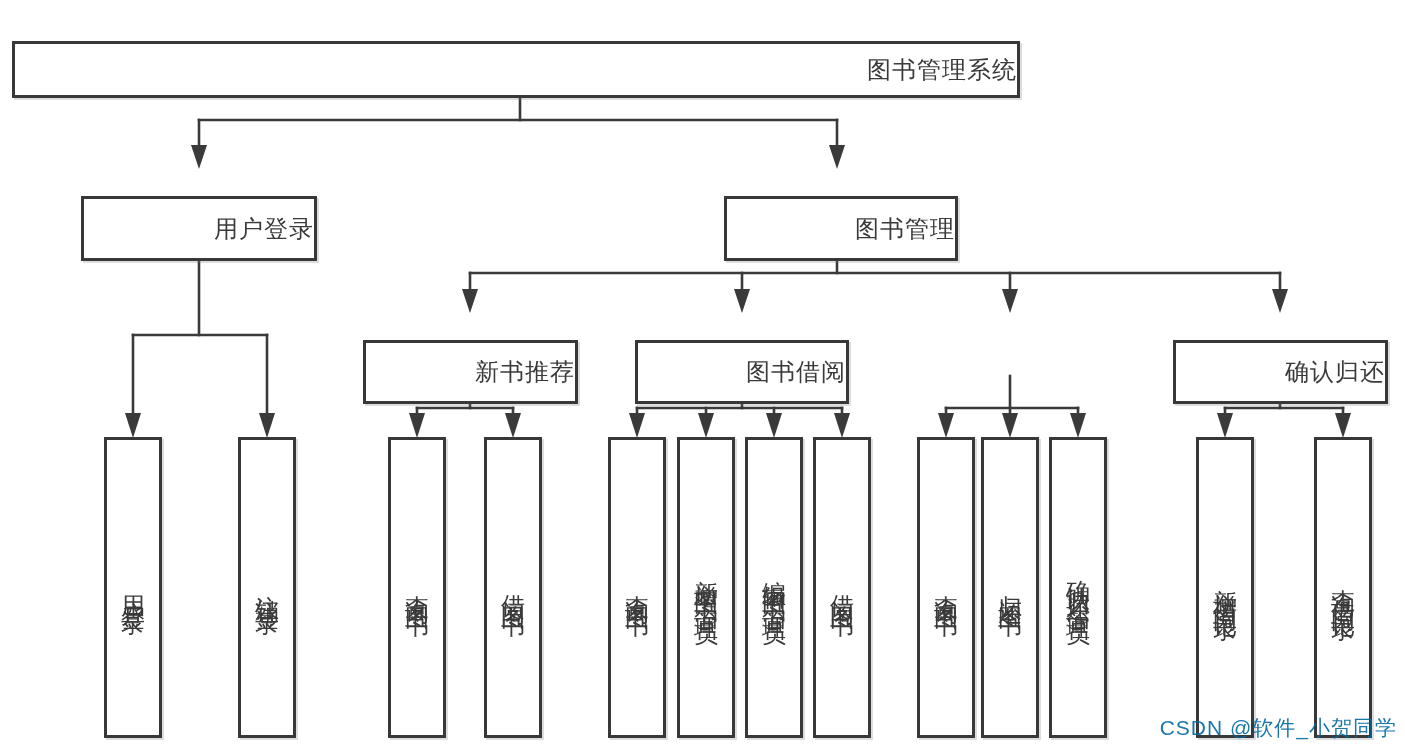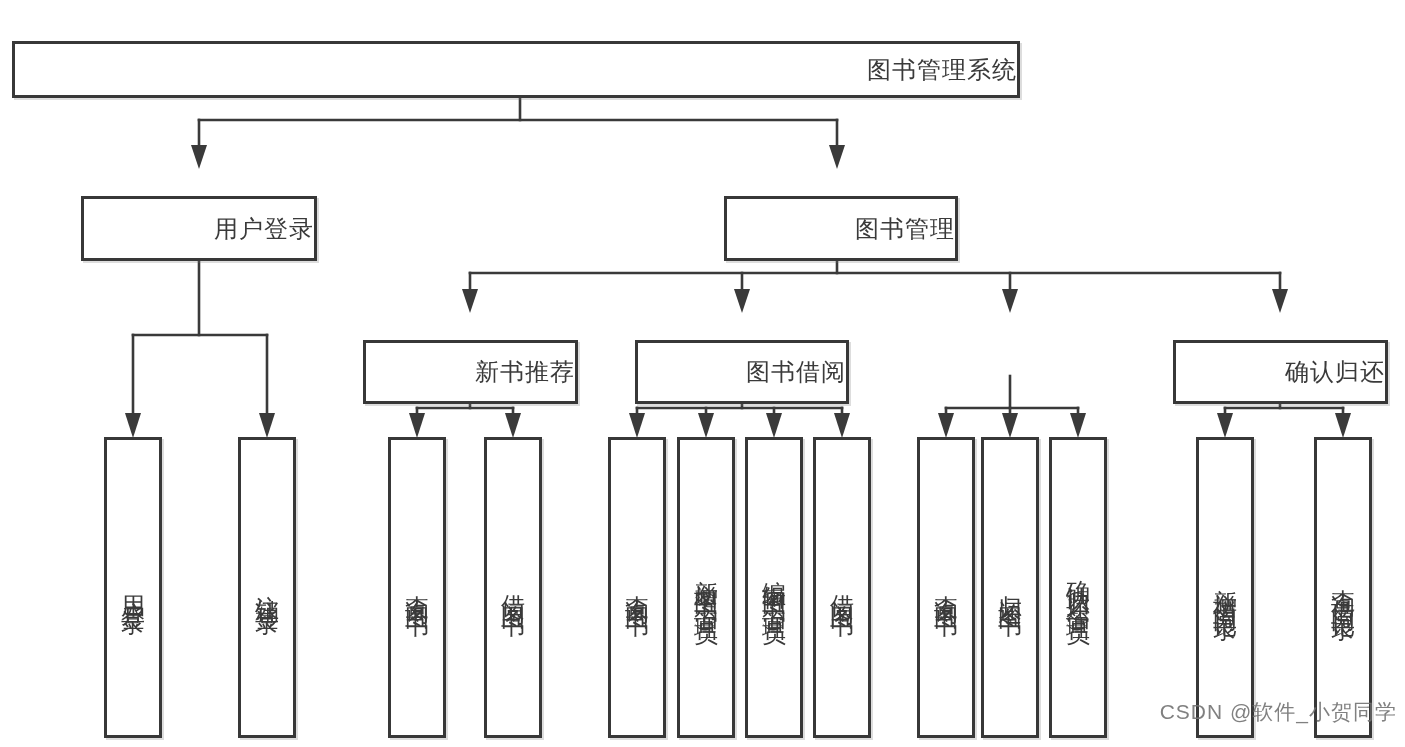--- a/index.html
+++ b/index.html
@@ -36,23 +36,23 @@
   }
   .leaf .vtext{
     writing-mode:vertical-rl;
     font-size:24px;
     letter-spacing:6px;
     line-height:1;
     white-space:nowrap;
   }
   .watermark{
     position:absolute;
-    right:8px;bottom:21px;
+    right:8px;bottom:5px;
     font-size:21px;
-    color:#737373;
+    color:#0369a1;
     letter-spacing:1px;
     z-index:5;
     opacity:.9;
   }
 </style>
 </head>
 <body>
 
 <div class="canvas">
 

